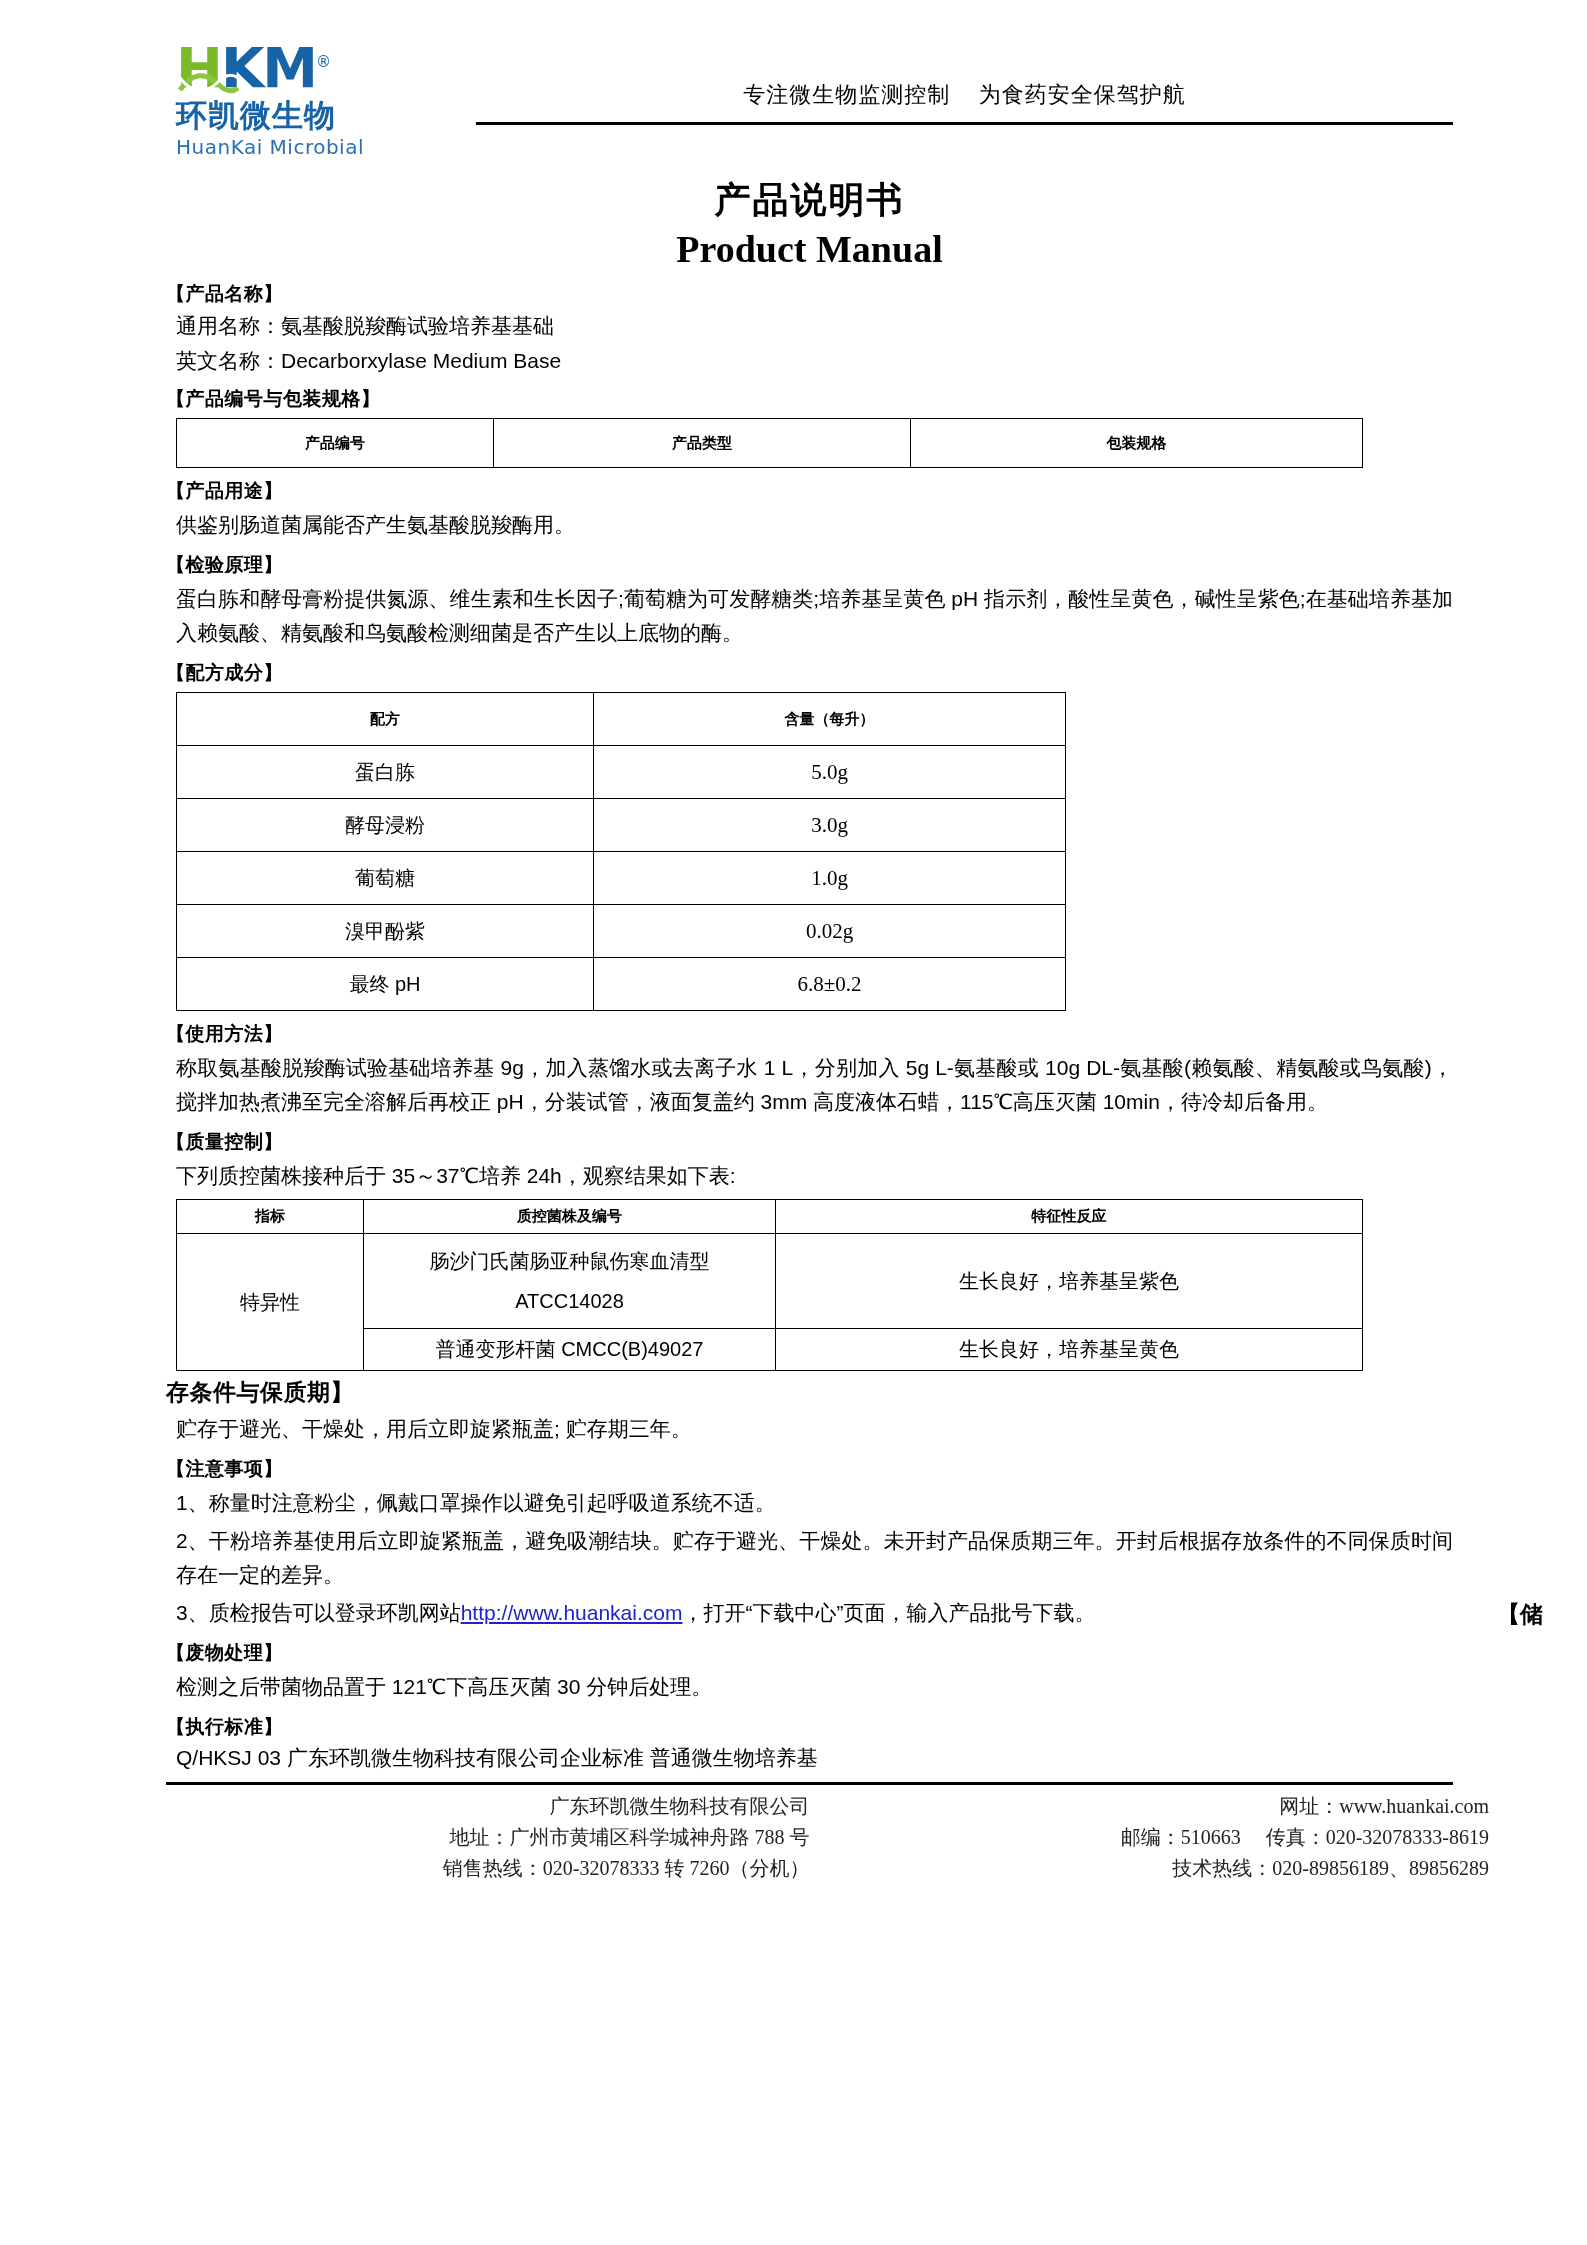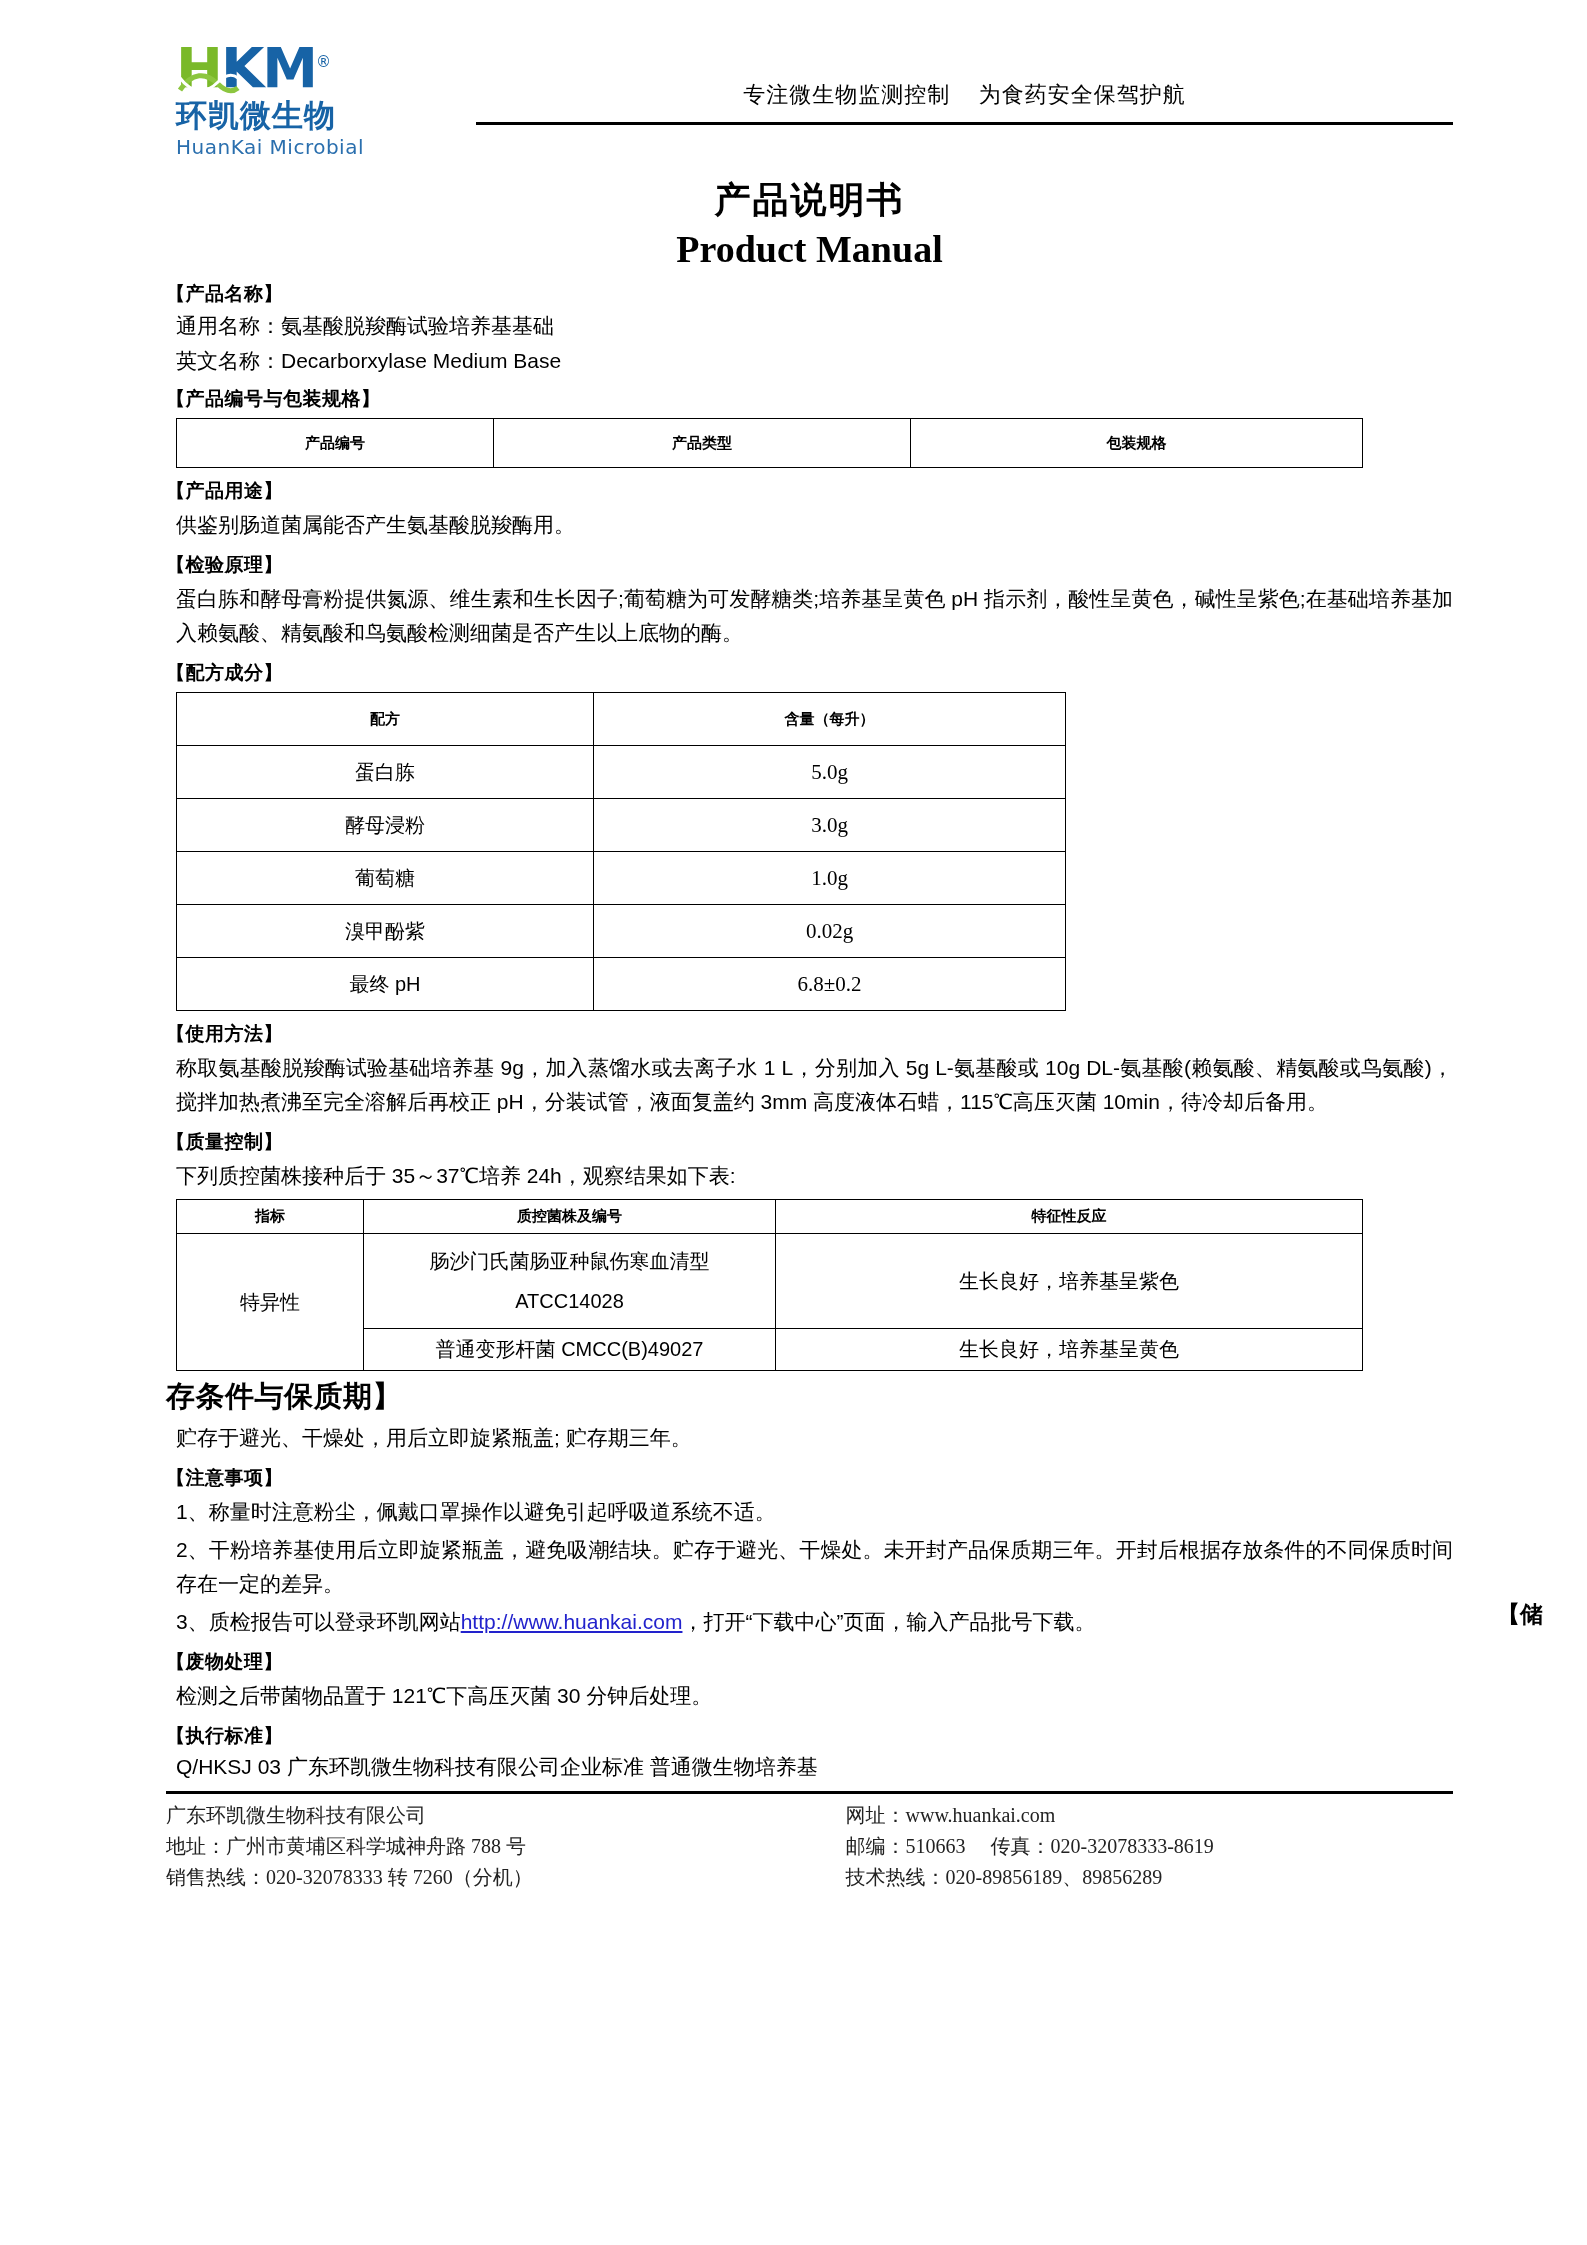--- a/index.html
+++ b/index.html
@@ -195,21 +195,21 @@
     position: absolute;
     right: 60px;
     top: 1583px;
     font-family: "Liberation Sans", sans-serif;
     font-weight: bold;
     font-size: 23px;
   }
   .hang-head {
     font-family: "Liberation Sans", sans-serif;
     font-weight: bold;
-    font-size: 29px;
+    font-size: 23px;
     margin-top: 6px;
     margin-left: 0px;
     letter-spacing: 0.5px;
   }
 
   
   .footer-rule {
     border-bottom: 3px solid #000;
     margin-top: 10px;
     width: 100%;
@@ -219,21 +219,21 @@
     font-family: "Liberation Serif", serif;
     font-size: 20px;
     line-height: 1.55;
     color: #222;
     padding-top: 6px;
   }
   .footer-col {
     flex: 0 0 50%;
   }
   .footer-col.right { padding-left: 36px; }
-  .footer-line { white-space: pre; }
+  .footer-line { white-space: pre; text-align: right; }
   .std-line {
     font-size: 21px;
     margin: 4px 0 0 10px;
   }
 </style>
 </head>
 <body>
 
 <div class="page">
   <div class="content">

